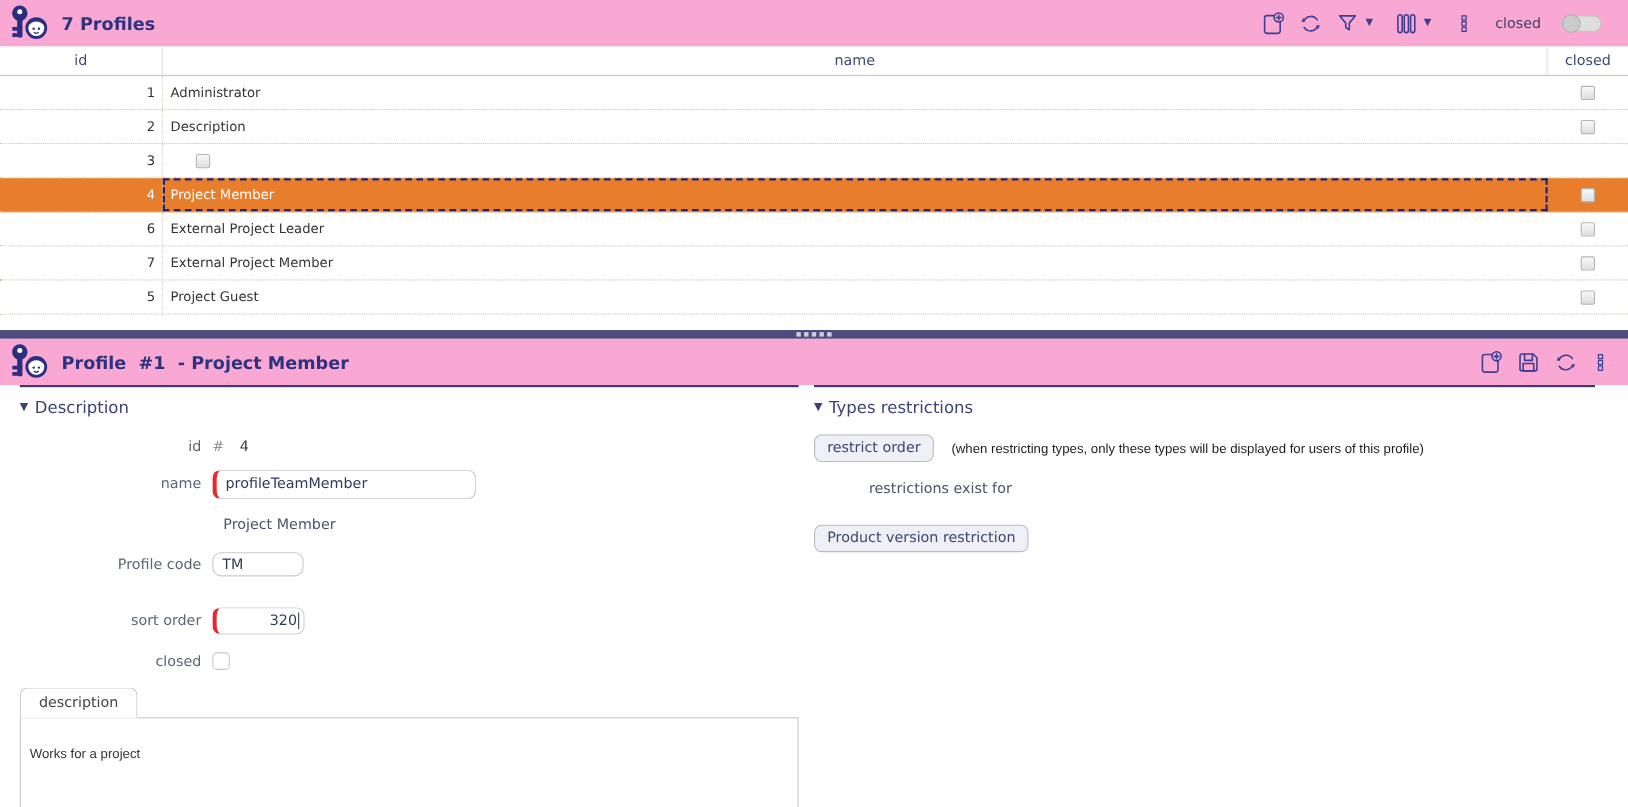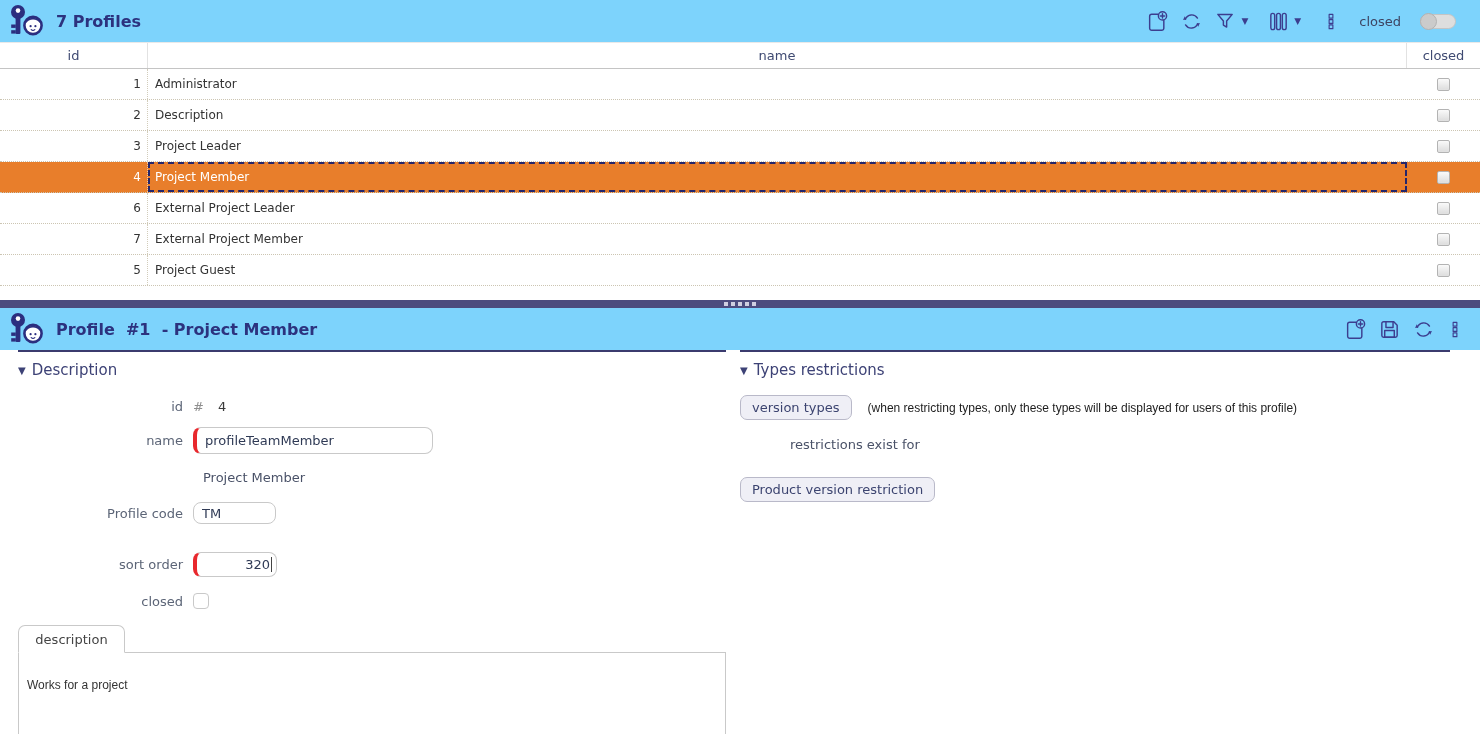--- a/index.html
+++ b/index.html
@@ -1,20 +1,20 @@
 <!DOCTYPE html>
 <html><head>
 <meta charset="utf-8">
 <style>
   * { box-sizing: border-box; margin: 0; padding: 0; }
   html,body { width:1480px; height:734px; overflow:hidden; background:#fff;
               font-family:"DejaVu Sans","Liberation Sans",sans-serif; }
 
   
-  .appbar { height:42px; display:flex; align-items:center; padding:0 0 0 8px; background:#7dd3fc; }
+  .appbar { height:42px; display:flex; align-items:center; padding:0 0 0 8px; background:#f9a8d4; }
   .appbar .panel-icon { width:36px; height:36px; flex:0 0 auto; }
   .appbar .panel-title { margin-left:12px; font-size:16px; font-weight:bold; color:#2c327e; white-space:pre; }
   .appbar .spacer { flex:1; }
   .toolbar { display:flex; align-items:center; gap:11px; padding-right:24px; }
   .tool { display:flex; align-items:center; cursor:pointer; }
   .tool svg { display:block; }
   .caret { font-size:9px; color:#3c3e8f; margin-left:4px; }
   .closed-label { font-size:13px; color:#3d4462; margin-left:8px; }
   .toggle { width:36px; height:15px; background:#dedede; border:1px solid #c4c4c4; border-radius:8px; position:relative; margin-left:8px; cursor:pointer; }
   .toggle .knob { position:absolute; left:-1px; top:-2px; width:17px; height:17px; border-radius:50%; background:#cbcbcb; border:1px solid #b2b2b2; }
@@ -185,21 +185,20 @@
     </div>
         <div class="grid-row">
       <div class="cell cell-id">2</div>
       <div class="cell cell-name">Description</div>
       <div class="cell cell-closed">
         <div class="cbx"></div>
       </div>
     </div>
         <div class="grid-row">
       <div class="cell cell-id">3</div>
-      <div class="cell cell-name">Project Leader</div>
       <div class="cell cell-closed">
         <div class="cbx"></div>
       </div>
     </div>
         <div class="grid-row selected">
       <div class="cell cell-id">4</div>
       <div class="cell cell-name">Project Member</div>
       <div class="cell cell-closed">
         <div class="cbx"></div>
       </div>
@@ -320,21 +319,21 @@
       </div>
     </div>
 
     <div class="col-right">
       <div class="section-head">
         <span class="tri">▼</span>
         <span class="section-title">Types restrictions</span>
       </div>
 
       <div style="margin-top:16px; display:flex; align-items:center">
-        <button class="btn">version types</button>
+        <button class="btn">restrict order</button>
         <span class="hint">(when restricting types, only these types will be displayed for users of this profile)</span>
       </div>
 
       <div class="exists">restrictions exist for</div>
 
       <button class="btn" style="margin-top:25px">Product version restriction</button>
     </div>
 
   </div>
 </div>

